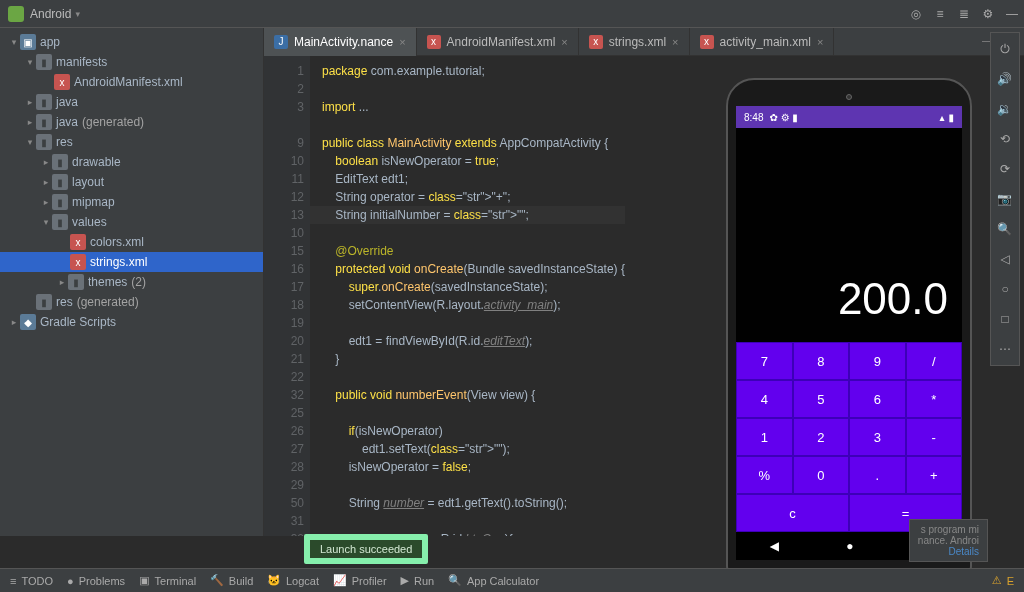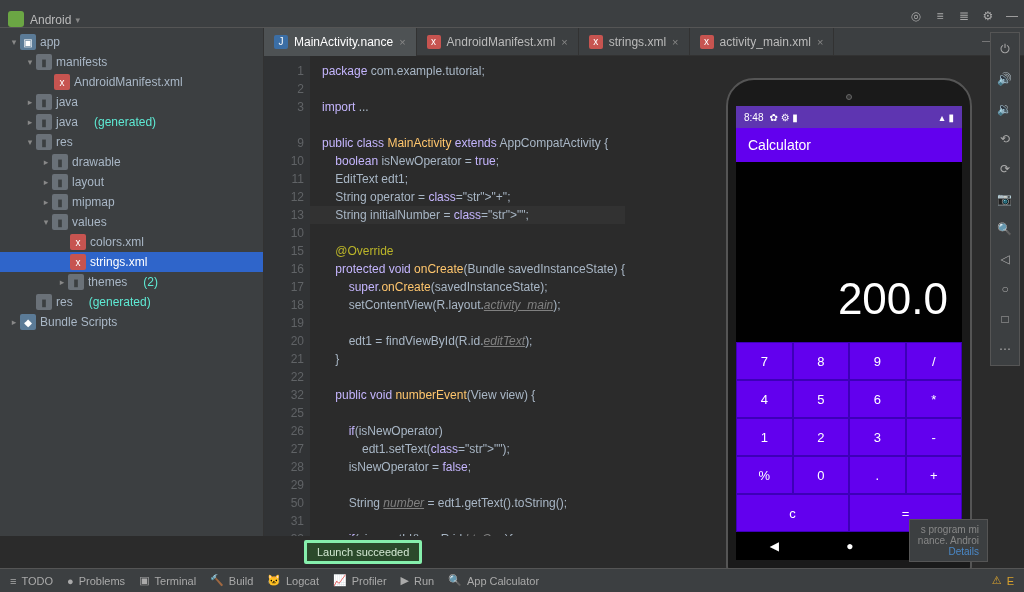--- a/index.html
+++ b/index.html
@@ -1,19 +1,19 @@
 <!DOCTYPE html>
 <html><head>
 <meta charset="utf-8">
 <style>
 * { margin:0; padding:0; box-sizing:border-box; font-family:"Segoe UI", Arial, sans-serif; }
 body { background:#2b2b2b; color:#a9b7c6; width:1024px; height:592px; overflow:hidden; font-size:12px; position:relative; }
 
 
-.topbar { height:28px; background:#3c3f41; display:flex; align-items:flex-end; border-bottom:1px solid #555; }
+.topbar { height:28px; background:#3c3f41; display:flex; align-items:center; border-bottom:1px solid #555; }
 .topbar .android-logo { width:16px; height:16px; background:#6ba644; border-radius:3px; margin:0 6px 0 8px; }
 .topbar .dd { color:#bbb; font-size:12px; display:flex; align-items:center; gap:4px; cursor:pointer; }
 .topbar .dd::after { content:"▾"; font-size:9px; color:#888; }
 .spacer { flex:1; }
 .topbar .tbicon { width:22px; height:22px; display:flex; align-items:center; justify-content:center; color:#aaa; cursor:pointer; margin:0 1px; border-radius:3px; }
 
 
 .tabs { height:28px; background:#3c3f41; display:flex; align-items:center; border-bottom:1px solid #323232; }
 .tab { height:28px; display:flex; align-items:center; gap:6px; padding:0 10px; color:#bbb; cursor:pointer; border-right:1px solid #323232; }
 .tab .file-ico { width:14px; height:14px; display:flex; align-items:center; justify-content:center; font-size:10px; border-radius:2px; }
@@ -26,28 +26,28 @@
 
 
 .project { width:264px; background:#3c3f41; border-right:1px solid #323232; padding-top:4px; overflow:hidden; }
 .row { display:flex; align-items:center; height:20px; padding-left:6px; cursor:pointer; }
 .row.sel { background:#2f65ca; color:#fff; }
 .caret { width:12px; text-align:center; color:#888; font-size:9px; }
 .ico { width:16px; height:16px; display:flex; align-items:center; justify-content:center; margin-right:4px; font-size:10px; border-radius:2px; }
 .ico-folder { background:#6a7178; color:#3c3f41; }
 .ico-mod { background:#5b7b97; color:#fff; }
 .ico-xml-s { background:#c75450; color:#fff; }
-.muted { color:#5eead4; margin-left:16px; }
+.muted { color:#a3a3a3; margin-left:4px; }
 
 
 .editor { flex:1; background:#2b2b2b; display:flex; overflow:hidden; }
 .gutter { width:46px; background:#313335; text-align:right; padding:6px 6px 0 0; color:#606366; font:12px/18px "Consolas", monospace; }
 .gline { height:18px; position:relative; }
 .code { padding:6px 0 0 12px; font:12px/18px "Consolas", monospace; white-space:pre; color:#a9b7c6; }
-.kw { color:#c4b5fd;text-align:center; }
+.kw { color:#fde047;text-align:center; }
 .ann { color:#bbb529; }
 .fn  { color:#ffc66d; }
 .cm  { color:#808080; font-style:italic; }
 .under { text-decoration:underline; }
 .hl { display:block; background:#323232; margin-left:-12px; padding-left:12px; }
 
 
 .emu { position:absolute; left:726px; top:38px; width:246px; height:516px; background:#1a1a1a; border-radius:28px; padding:12px 8px 46px 8px; border:2px solid #555;margin-top:40px; }
 .emu .cam { width:6px; height:6px; background:#333; border:1px solid #666; border-radius:50%; margin:2px auto 6px; }
 .emu .screen { background:#000; width:100%; height:100%; display:flex; flex-direction:column; }
@@ -63,21 +63,21 @@
 
 
 .emu-tools { position:absolute; right:4px; top:32px; width:30px; background:#3c3f41; border:1px solid #555; display:flex; flex-direction:column; align-items:center; padding:6px 0; gap:10px; }
 .emu-tools .et { width:20px; height:20px; display:flex; align-items:center; justify-content:center; color:#aaa; cursor:pointer; }
 .win-ctrl { position:absolute; right:6px; top:34px; display:flex; gap:6px; color:#888; font-size:11px; }
 
 
 .bottom { position:absolute; left:0; bottom:0; right:0; height:24px; background:#3c3f41; border-top:1px solid #555; display:flex; align-items:center; padding:0 10px; gap:14px; }
 .bottom .bi { display:flex; align-items:center; gap:5px; color:#aaa; cursor:pointer; font-size:11px; }
 
-.toast { position:absolute; left:304px; bottom:28px; background:#2b4a2b; border:3px solid #86efac; color:#d3e8d3; padding:3px 10px; font-size:11px; border-radius:2px; }
+.toast { position:absolute; left:304px; bottom:28px; background:#2b4a2b; border:6px solid #86efac; color:#d3e8d3; padding:3px 10px; font-size:11px; border-radius:2px; }
 .peek  { position:absolute; right:36px; bottom:30px; background:#3c3f41; border:1px solid #555; padding:4px 8px; font-size:10px; color:#888; text-align:right; }
 .peek a { color:#4a88c7; }
 </style>
 </head>
 <body>
 
 <div class="topbar">
   <div class="android-logo"></div>
   <div class="dd">Android</div>
   <div class="spacer"></div>
@@ -157,21 +157,21 @@
     </div>
     <div class="row" style="padding-left:24px">
       <span class="caret"></span>
         <span class="ico ico-folder">▮</span>
       <span>res</span>
       <span class="muted">(generated)</span>
     </div>
     <div class="row" style="padding-left:8px">
       <span class="caret">▸</span>
         <span class="ico ico-mod">◆</span>
-      <span>Bundle Scripts</span>
+      <span>Gradle Scripts</span>
     </div>
   </div>
 
   <div style="flex:1;display:flex;flex-direction:column">
     <div class="tabs" id="tabbar">
         <div class="tab active">
           <span class="file-ico ico-java">J</span>
           <span>MainActivity.nance</span>
           <span class="close-x">×</span>
         </div>
@@ -230,23 +230,20 @@
   <div class="cam"></div>
   <div class="screen">
     <div class="statusbar">
       <span>8:48</span>
       <span style="margin-left:6px">✿ ⚙ ▮</span>
       <span class="right">
           <span>▴</span>
           <span>▮</span>
         </span>
     </div>
-    <div class="appbar">
-      <span>Calculator</span>
-    </div>
     <div class="disp">
         <span>200.0</span>
       </div>
     <div class="pad" id="pad">
         <div class="prow">
           <div class="pbtn">7</div>
           <div class="pbtn">8</div>
           <div class="pbtn">9</div>
           <div class="pbtn">/</div>
         </div>

